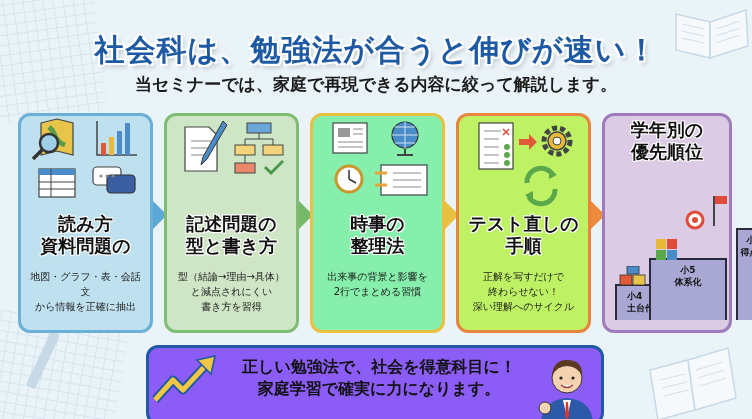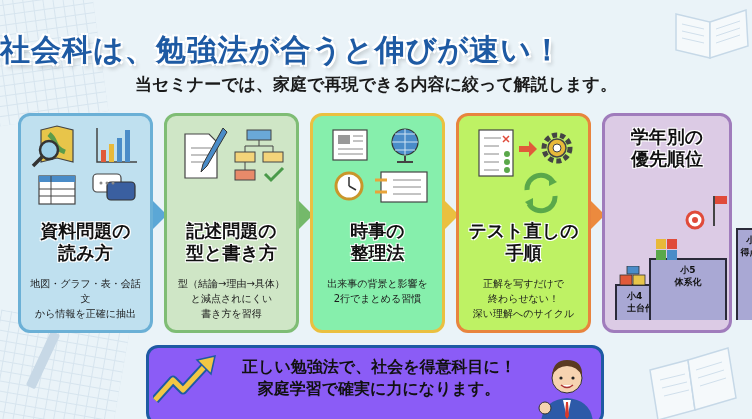--- a/index.html
+++ b/index.html
@@ -17,33 +17,33 @@
       linear-gradient(90deg, #d2e1ec 1px, transparent 1px);
     background-size: 10px 10px;
     transform: rotate(-8deg);
     opacity: .8;
   }
   .grid-deco.b { left: -10px; top: 320px; width: 130px; height: 120px; transform: rotate(10deg); }
   .book-deco { position: absolute; opacity: .55; }
   .pencil-deco { position: absolute; left: 38px; top: 330px; width: 10px; height: 60px; background: #c7d8e6; transform: rotate(25deg); border-radius: 2px; }
 
   .title {
-    position: absolute; left: 0; right: 0; top: 30px; 
+    position: absolute; left: 0; right: 0; top: 30px; text-align: center;
     font-size: 30px; font-weight: bold; color: #1e5aa3; letter-spacing: 1px;
     text-shadow: 0 0 3px #fff, 2px 2px 0 #fff, -2px -2px 0 #fff, 2px -2px 0 #fff, -2px 2px 0 #fff, 3px 4px 4px rgba(0,0,0,.2);
   }
   .subtitle {
     position: absolute; left: 0; right: 0; top: 73px; text-align: center;
     font-size: 17px; font-weight: bold; color: #1a1a1a;
   }
 
   .cards { position: absolute; left: 18px; top: 113px; width: 716px; height: 222px; }
   .card {
     position: absolute; top: 0; height: 220px; width: 135px;
-    border-radius: 12px; border: 3px solid; padding: 8px 6px;
+    border-radius: 12px; border: 3px solid; padding: 1px 6px;
     text-align: center;
   }
   .card .icons { height: 92px; position: relative; }
   .card .head {
     font-size: 18px; font-weight: bold; line-height: 22px; color: #111;
     text-shadow: 1px 1px 0 #fff, -1px -1px 0 #fff, 1px -1px 0 #fff, -1px 1px 0 #fff;
     margin-top: 4px;
   }
   .card .desc { font-size: 10px; font-weight: normal; line-height: 15px; margin-top: 12px; color: #1a1a1a; }
   .c1 { left: 0; background: #bfe0ef; border-color: #6bb0d6; }
@@ -125,22 +125,22 @@
         <g>
           <rect x="66" y="50" width="28" height="18" rx="4" fill="#fff" stroke="#444" stroke-width="1.2"></rect>
           <rect x="80" y="58" width="28" height="18" rx="4" fill="#3a5fa0" stroke="#333" stroke-width="1.2"></rect>
           <circle cx="74" cy="59" r="1.5" fill="#888"></circle>
             <circle cx="80" cy="59" r="1.5" fill="#888"></circle>
             <circle cx="86" cy="59" r="1.5" fill="#888"></circle>
         </g>
       </svg>
     </div>
     <div class="head">
+      <div>読み方</div>
       <div>資料問題の</div>
-      <div>読み方</div>
     </div>
     <div class="desc">
       <div>地図・グラフ・表・会話文</div>
       <div>から情報を正確に抽出</div>
     </div>
   </div>
   <div class="arrow a1"></div>
 
   <div class="card c2">
     <div class="icons">

